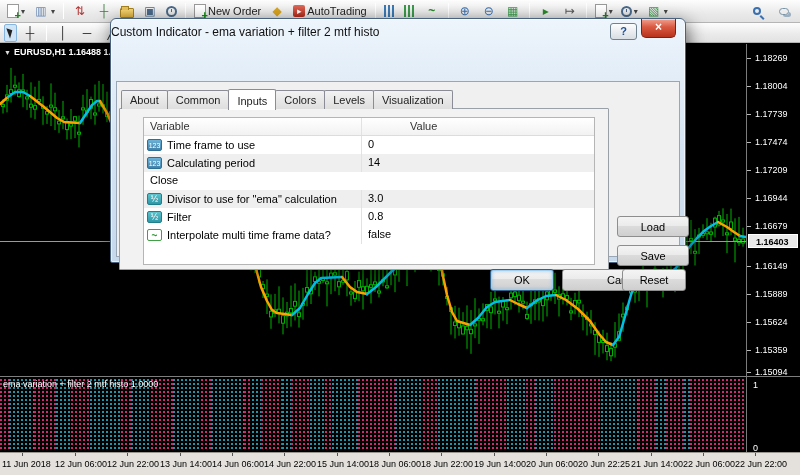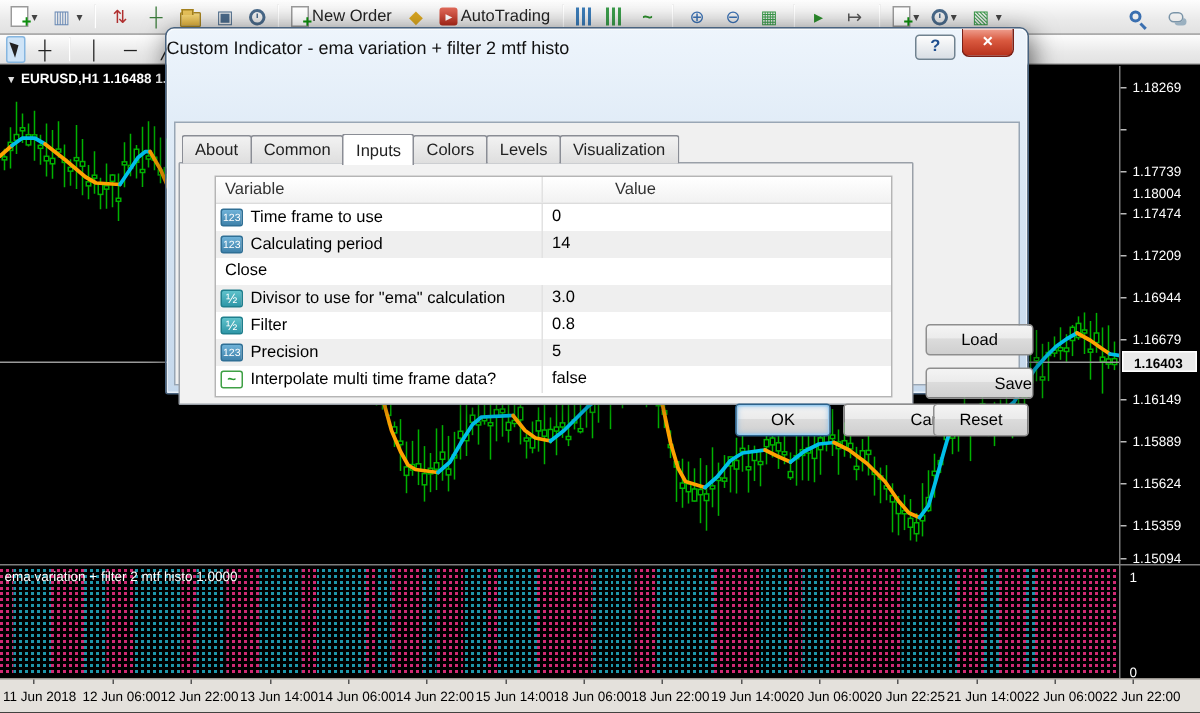--- a/index.html
+++ b/index.html
@@ -105,21 +105,21 @@
   .pic { width:15px; height:12px; border-radius:2px; font-size:7px; display:inline-flex;
          align-items:center; justify-content:center; flex:none; color:#fff; }
   .pic-int { background:linear-gradient(#6fb2d8,#3f82ab); border:1px solid #2f6f95; }
   .pic-double { background:linear-gradient(#5fc2cb,#2f97a8); border:1px solid #1f7f8d; font-size:9px; }
   .pic-bool { background:#fff; border:1px solid #3fa045; color:#2a9a30; font-size:10px; font-weight:bold; }
   .btn { position:absolute; height:22px; font-size:11px; color:#000; text-align:center; line-height:20px;
          background:linear-gradient(#f4f4f4,#ebebeb 45%,#dcdcdc 46%,#cfcfcf); border:1px solid #8e8e8e;
          border-radius:3px; }
   .btn.default { border-color:#2c628b; box-shadow:inset 0 0 4px #7ab8e8, inset 0 0 0 1px #b8dcf5; }
   #btn-load { left:500px; top:134px; width:72px; height:21px; }
-  #btn-save { left:500px; top:163px; width:72px; height:21px;text-align:right; }
+  #btn-save { left:500px; top:163px; width:72px; height:21px; }
   #btn-ok { left:373px; top:187px; width:64px; }
   #btn-cancel { left:445px; top:187px; width:64px;padding-left:44px; }
   #btn-reset { left:505px; top:187px; width:64px; }
 </style>
 </head>
 <body>
 
 <div id="app">
 
   <div id="tb1" class="toolbar">
@@ -629,21 +629,21 @@
           <polyline points="740,236 746,237" stroke="#00bfea" stroke-width="2.5" stroke-linejoin="round" stroke-linecap="round"></polyline>
         </g>
       </svg>
     </div>
   <div id="symbol-label"><span class="sym-caret">▼</span><span>EURUSD,H1 1.16488 1.165</span></div>
 
   <div id="paxis">
       <span class="ptick" style="top: 14px;"></span>
       <span class="plabel" style="top: 9px;">1.18269</span>
       <span class="ptick" style="top: 42px;"></span>
-      <span class="plabel" style="top: 37px; margin-top: 43px;">1.18004</span>
+      <span class="plabel" style="top: 37px;">1.18004</span>
       <span class="ptick" style="top: 70px;"></span>
       <span class="plabel" style="top: 65px;">1.17739</span>
       <span class="ptick" style="top: 98px;"></span>
       <span class="plabel" style="top: 93px;">1.17474</span>
       <span class="ptick" style="top: 126px;"></span>
       <span class="plabel" style="top: 121px;">1.17209</span>
       <span class="ptick" style="top: 154px;"></span>
       <span class="plabel" style="top: 149px;">1.16944</span>
       <span class="ptick" style="top: 182px;"></span>
       <span class="plabel" style="top: 177px;">1.16679</span>
@@ -783,27 +783,20 @@
                 </div>
                 <div class="c2">3.0</div>
               </div>
               <div class="prow">
                 <div class="c1">
                   <span class="pic pic-double">½</span>
                   <span>Filter</span>
                 </div>
                 <div class="c2">0.8</div>
               </div>
-              <div class="prow alt">
-                <div class="c1">
-                  <span class="pic pic-int">123</span>
-                  <span>Precision</span>
-                </div>
-                <div class="c2">5</div>
-              </div>
               <div class="prow">
                 <div class="c1">
                   <span class="pic pic-bool">~</span>
                   <span>Interpolate multi time frame data?</span>
                 </div>
                 <div class="c2">false</div>
               </div>
             </div>
         </div>
       </div>

